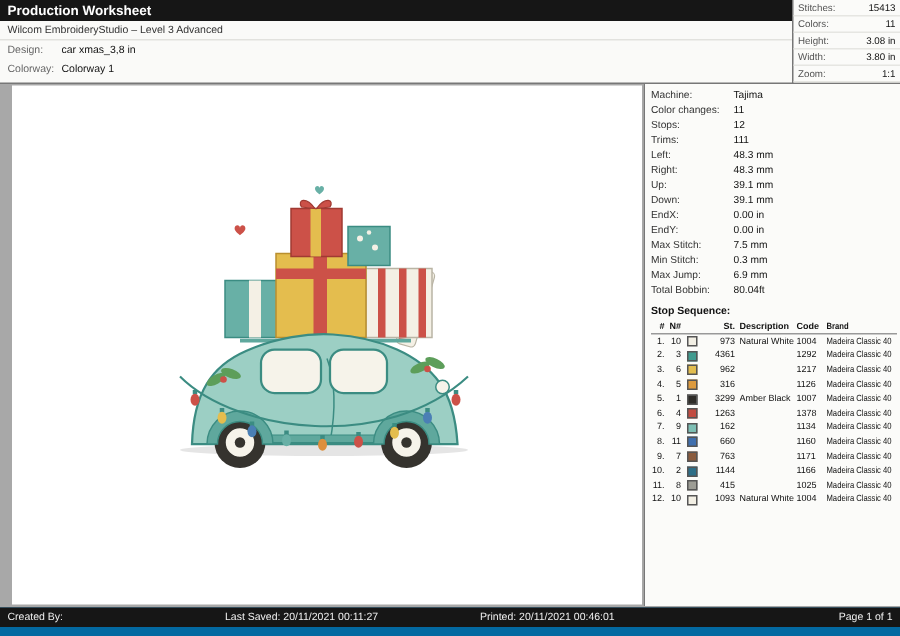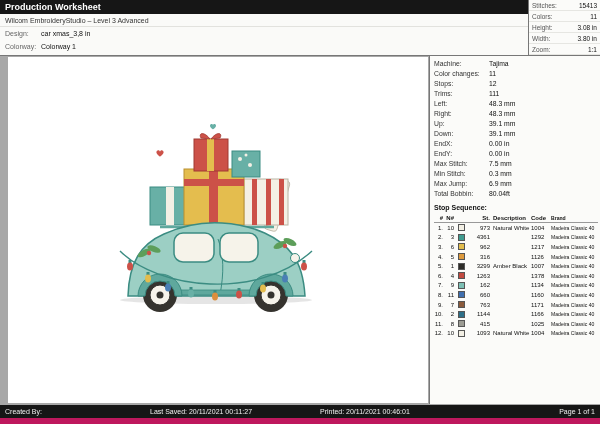--- a/index.html
+++ b/index.html
@@ -1,17 +1,17 @@
 <!DOCTYPE html>
 <html style="--body: #9ccfc4; --shade: #5fa89d; --outline: #3b8c82; --window: #f6f3ea; --tire: #35332e; --red: #cc5148; --yellow: #e4bd4e; --teal: #68b0a6; --blue: #4a7fb5; --orange: #dd8f3d; --white: #f4f0e5; --green: #5d9e5a;"><head>
 <meta charset="utf-8">
 <style>
   * { box-sizing: border-box; margin: 0; padding: 0; }
   html,body { width:600px; height:424px; background:#9f9f9f; font-family:"Liberation Sans", sans-serif; }
-  .sheet { position:relative; width:600px; height:424px; background:#be185d; overflow:hidden; color:#111; }
+  .sheet { position:relative; width:600px; height:424px; background:#0369a1; overflow:hidden; color:#111; }
 
   
   .titlebar { position:absolute; left:0; top:0; width:528px; height:14px; background:#161616; color:#fff;
               font-size:9px; font-weight:bold; line-height:14px; padding-left:5px; }
   .header-left { position:absolute; left:0; top:14px; width:528px; height:42px; background:#fafaf8; border-bottom:1px solid #777; }
   .subtitle { font-size:7px; color:#333; height:13px; line-height:13px; padding-left:5px; border-bottom:1px solid #e2e2de; }
   .meta-row { display:flex; font-size:7px; height:13px; line-height:13px; padding-left:5px; }
   .meta-label { color:#666; width:36px; }
   .meta-value { color:#111; }
 

